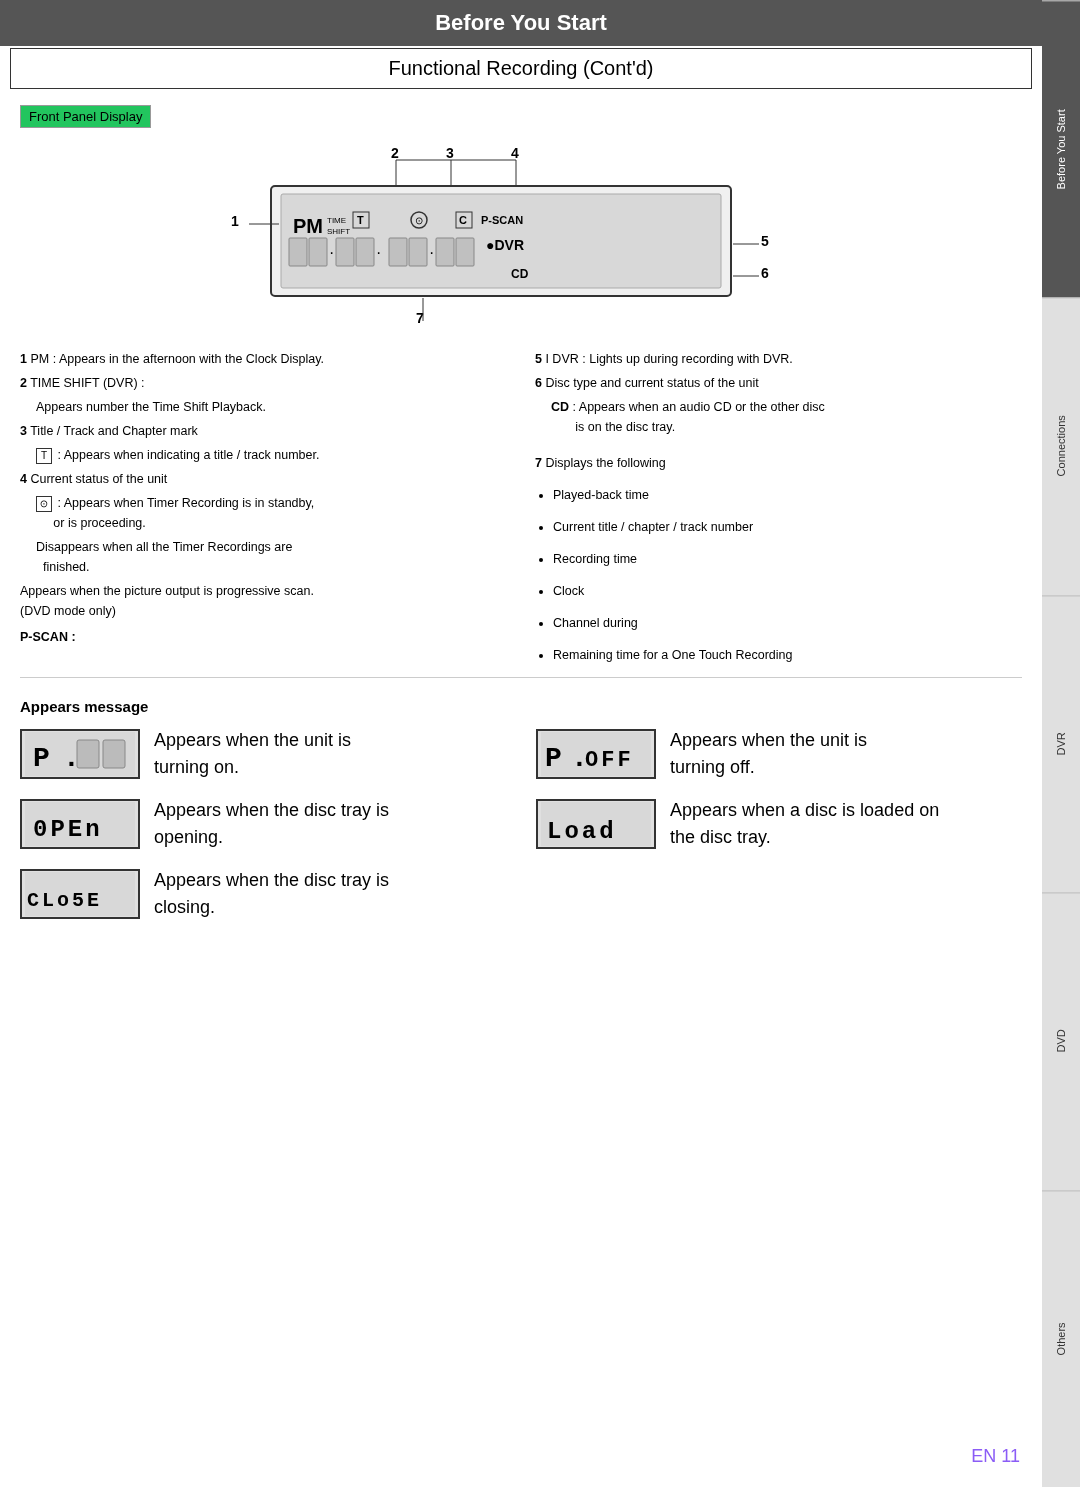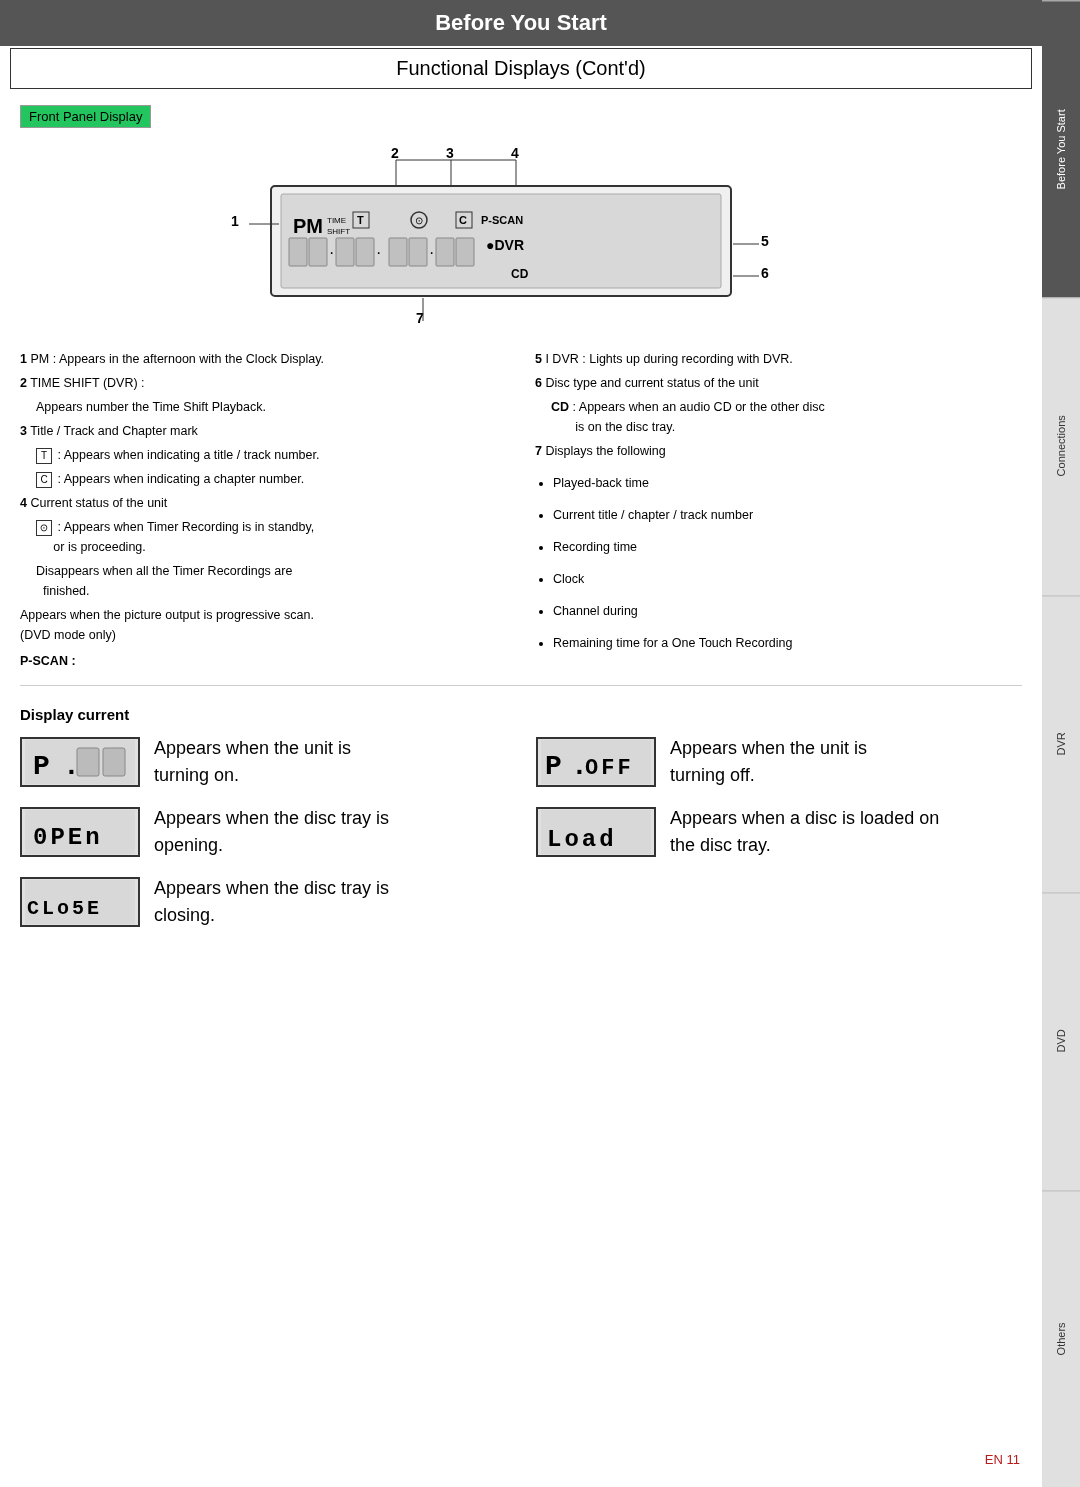--- a/index.html
+++ b/index.html
@@ -151,22 +151,22 @@
     .msg-desc {
       font-size: 18px;
       line-height: 1.5;
     }
 
     
     .footer {
       position: absolute;
       bottom: 20px;
       right: 60px;
-      font-size: 13px;
-      color: #b91c1c;
+      font-size: 18px;
+      color: #8b5cf6;
       text-align: right;
     }
 
     
     .diagram-container {
       margin: 0 auto;
       width: 700px;
       position: relative;
     }
 
@@ -184,21 +184,21 @@
   <div class="sidebar-tab">Connections</div>
   <div class="sidebar-tab">DVR</div>
   <div class="sidebar-tab">DVD</div>
   <div class="sidebar-tab">Others</div>
 </div>
 
 <div class="main">
 
   
   <div class="header-title">Before You Start</div>
-  <div class="header-subtitle">Functional Displays (Cont'd)</div>
+  <div class="header-subtitle">Functional Recording (Cont'd)</div>
 
   
   <div class="section-label">Front Panel Display</div>
 
   
   <div class="diagram-container">
     <svg width="680" height="200" viewBox="0 0 680 200">
 
       <text x="220" y="20" font-size="14" font-weight="bold">2</text>
       <text x="275" y="20" font-size="14" font-weight="bold">3</text>
@@ -264,49 +264,48 @@
 
   
   <div class="desc-area">
 
     <div class="desc-col">
       <p><span class="bold">1</span> PM : Appears in the afternoon with the Clock Display.</p>
       <p><span class="bold">2</span> TIME SHIFT (DVR) :</p>
       <p class="indent">Appears number the Time Shift Playback.</p>
       <p><span class="bold">3</span> Title / Track and Chapter mark</p>
       <p class="indent"><span class="icon-box">T</span> : Appears when indicating a title / track number.</p>
-      <p class="indent"><span class="icon-box">C</span> : Appears when indicating a chapter number.</p>
       <p><span class="bold">4</span> Current status of the unit</p>
       <p class="indent"><span class="icon-box">⊙</span> : Appears when Timer Recording is in standby,<br>&nbsp;&nbsp;&nbsp;&nbsp;&nbsp;or is proceeding.</p>
       <p class="indent">Disappears when all the Timer Recordings are<br>&nbsp;&nbsp;finished.</p>
       <p>Appears when the picture output is progressive scan.<br>(DVD mode only)</p>
       <p style="margin-top:6px;"><span class="bold">P-SCAN :</span></p>
     </div>
 
     <div class="desc-col">
       <p><span class="bold">5</span> I DVR : Lights up during recording with DVR.</p>
       <p><span class="bold">6</span> Disc type and current status of the unit</p>
       <p class="indent"><span class="bold">CD</span> : Appears when an audio CD or the other disc<br>&nbsp;&nbsp;&nbsp;&nbsp;&nbsp;&nbsp;&nbsp;is on the disc tray.</p>
-      <p style="margin-top:4px;"><span class="bold">7</span> Displays the following</p>
+      <p style="margin-top:16px;"><span class="bold">7</span> Displays the following</p>
       <ul>
         <li>Played-back time</li>
         <li>Current title / chapter / track number</li>
         <li>Recording time</li>
         <li>Clock</li>
         <li>Channel during</li>
         <li>Remaining time for a One Touch Recording</li>
       </ul>
     </div>
   </div>
 
   <hr class="divider">
 
   
   <div class="display-msg-section">
-    <div class="display-msg-title">Display current</div>
+    <div class="display-msg-title">Appears message</div>
     <div class="msg-grid">
 
       <div class="msg-item">
         <div class="msg-screen">
           <svg width="110" height="44" viewBox="0 0 110 44">
             <rect width="110" height="44" fill="#d8d8d8"></rect>
 
             <text x="8" y="34" font-family="'Courier New',monospace" font-size="28" font-weight="bold">P</text>
             <text x="38" y="34" font-family="'Courier New',monospace" font-size="28">.</text>
 

